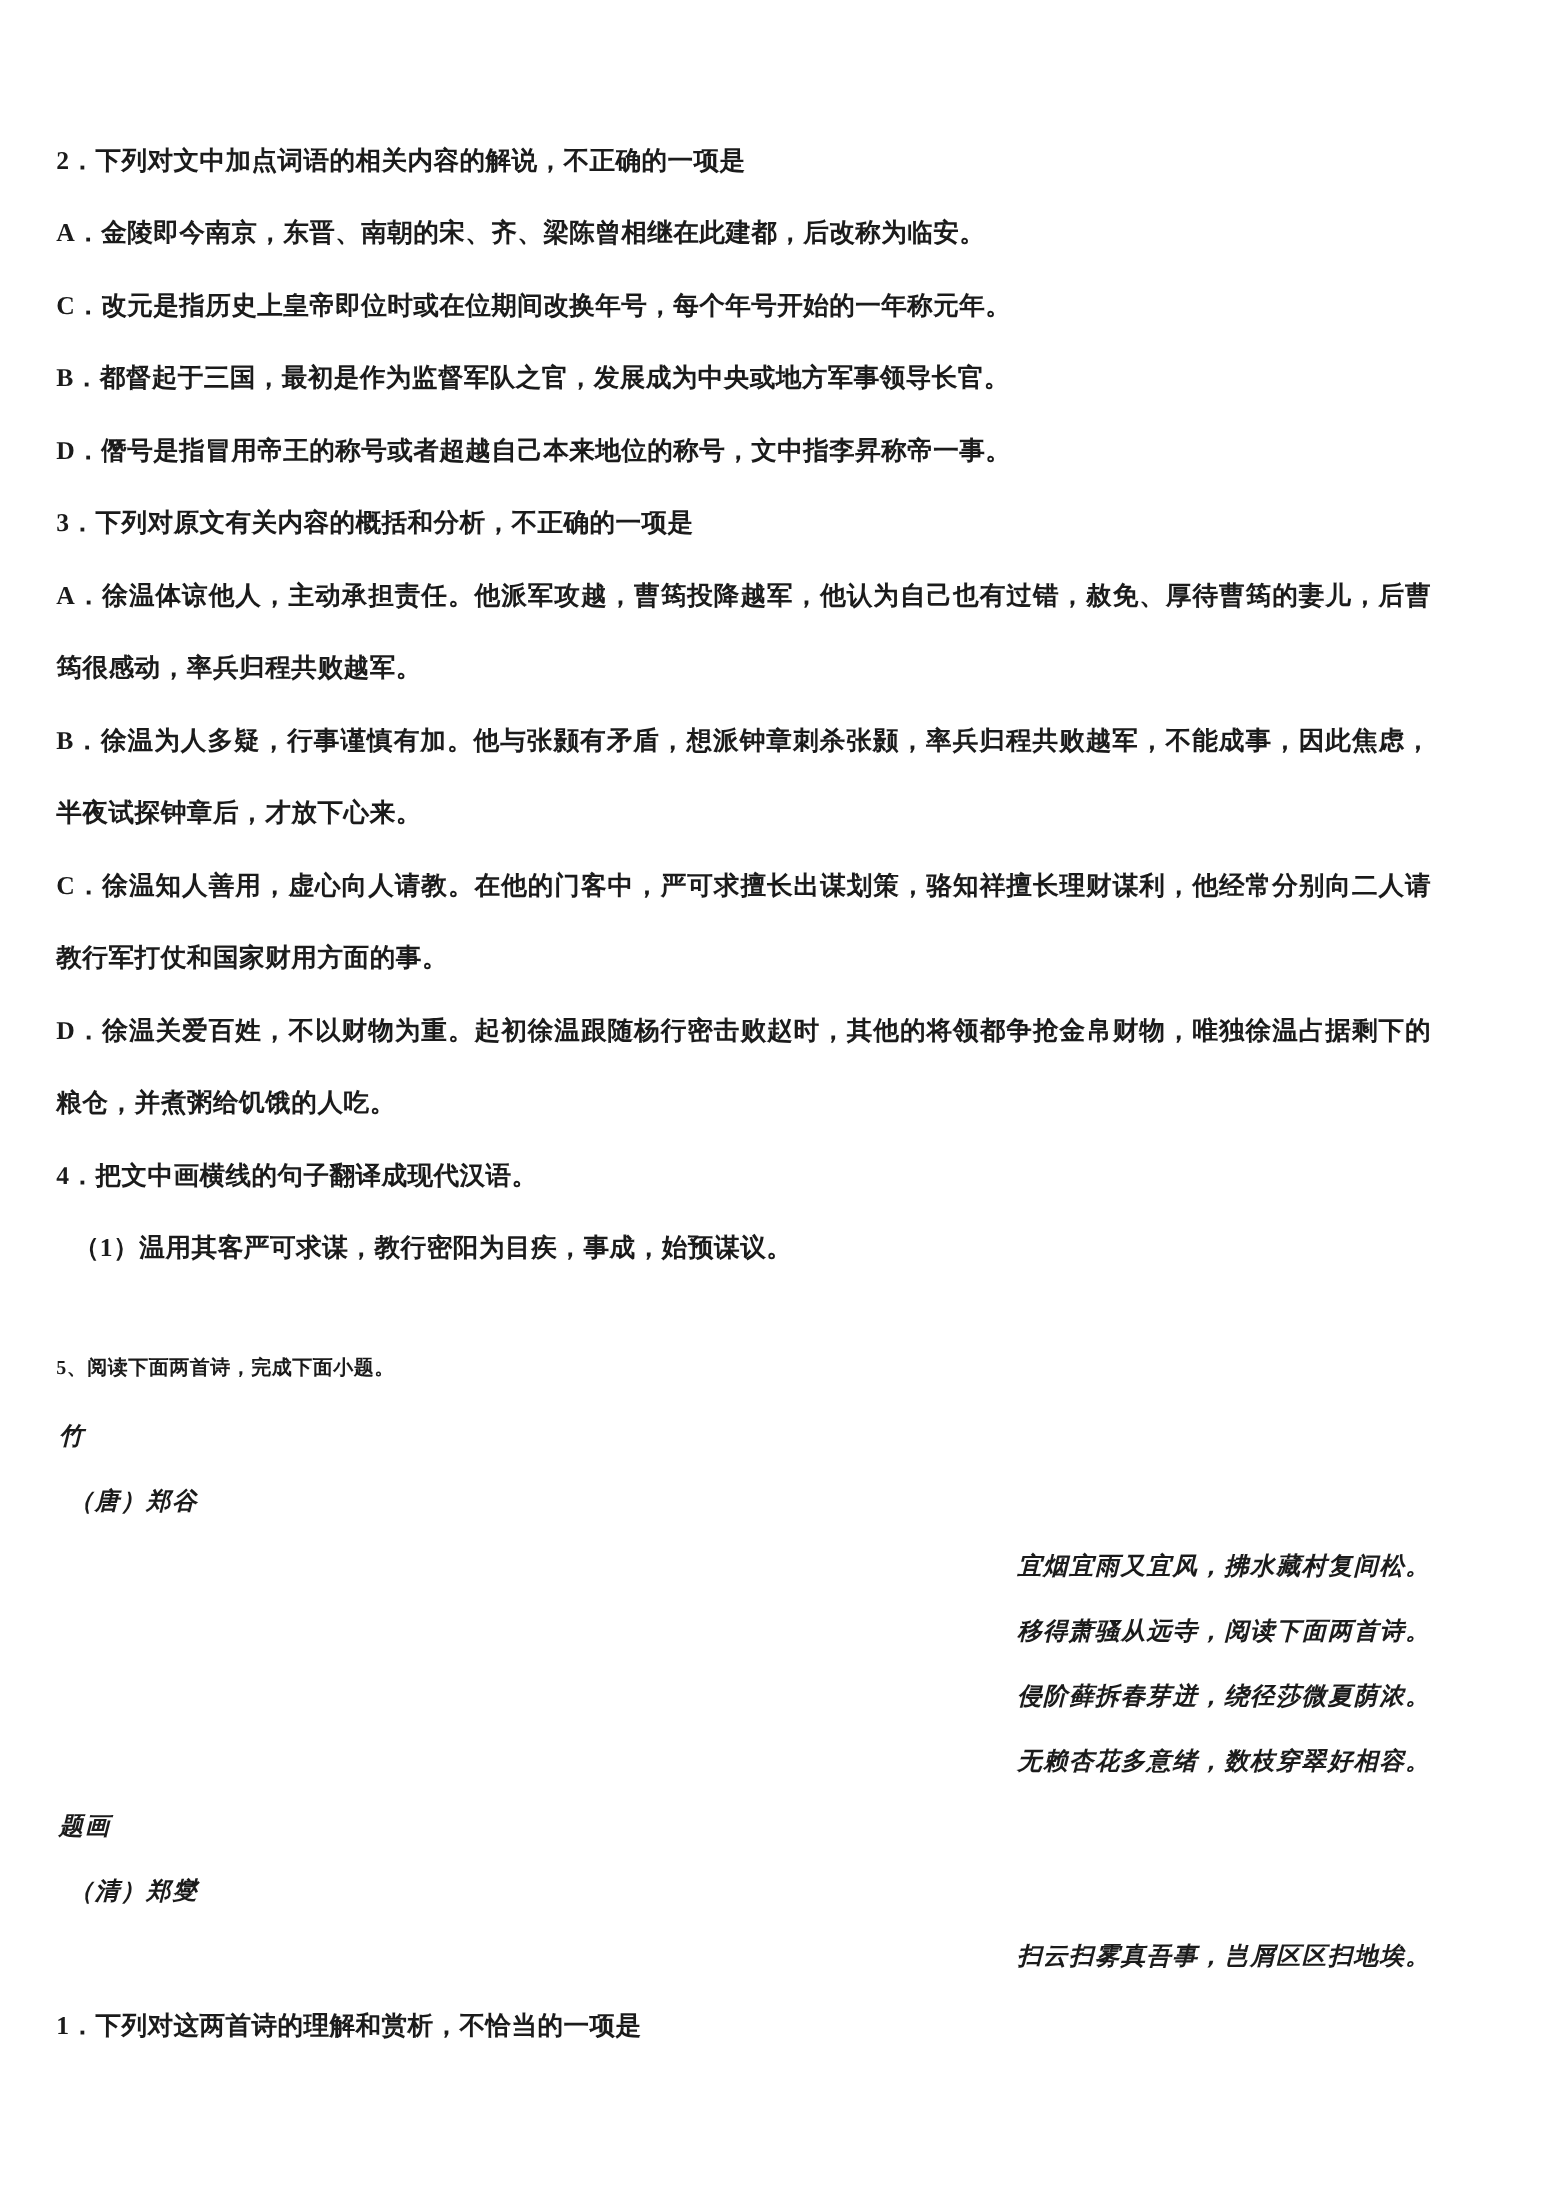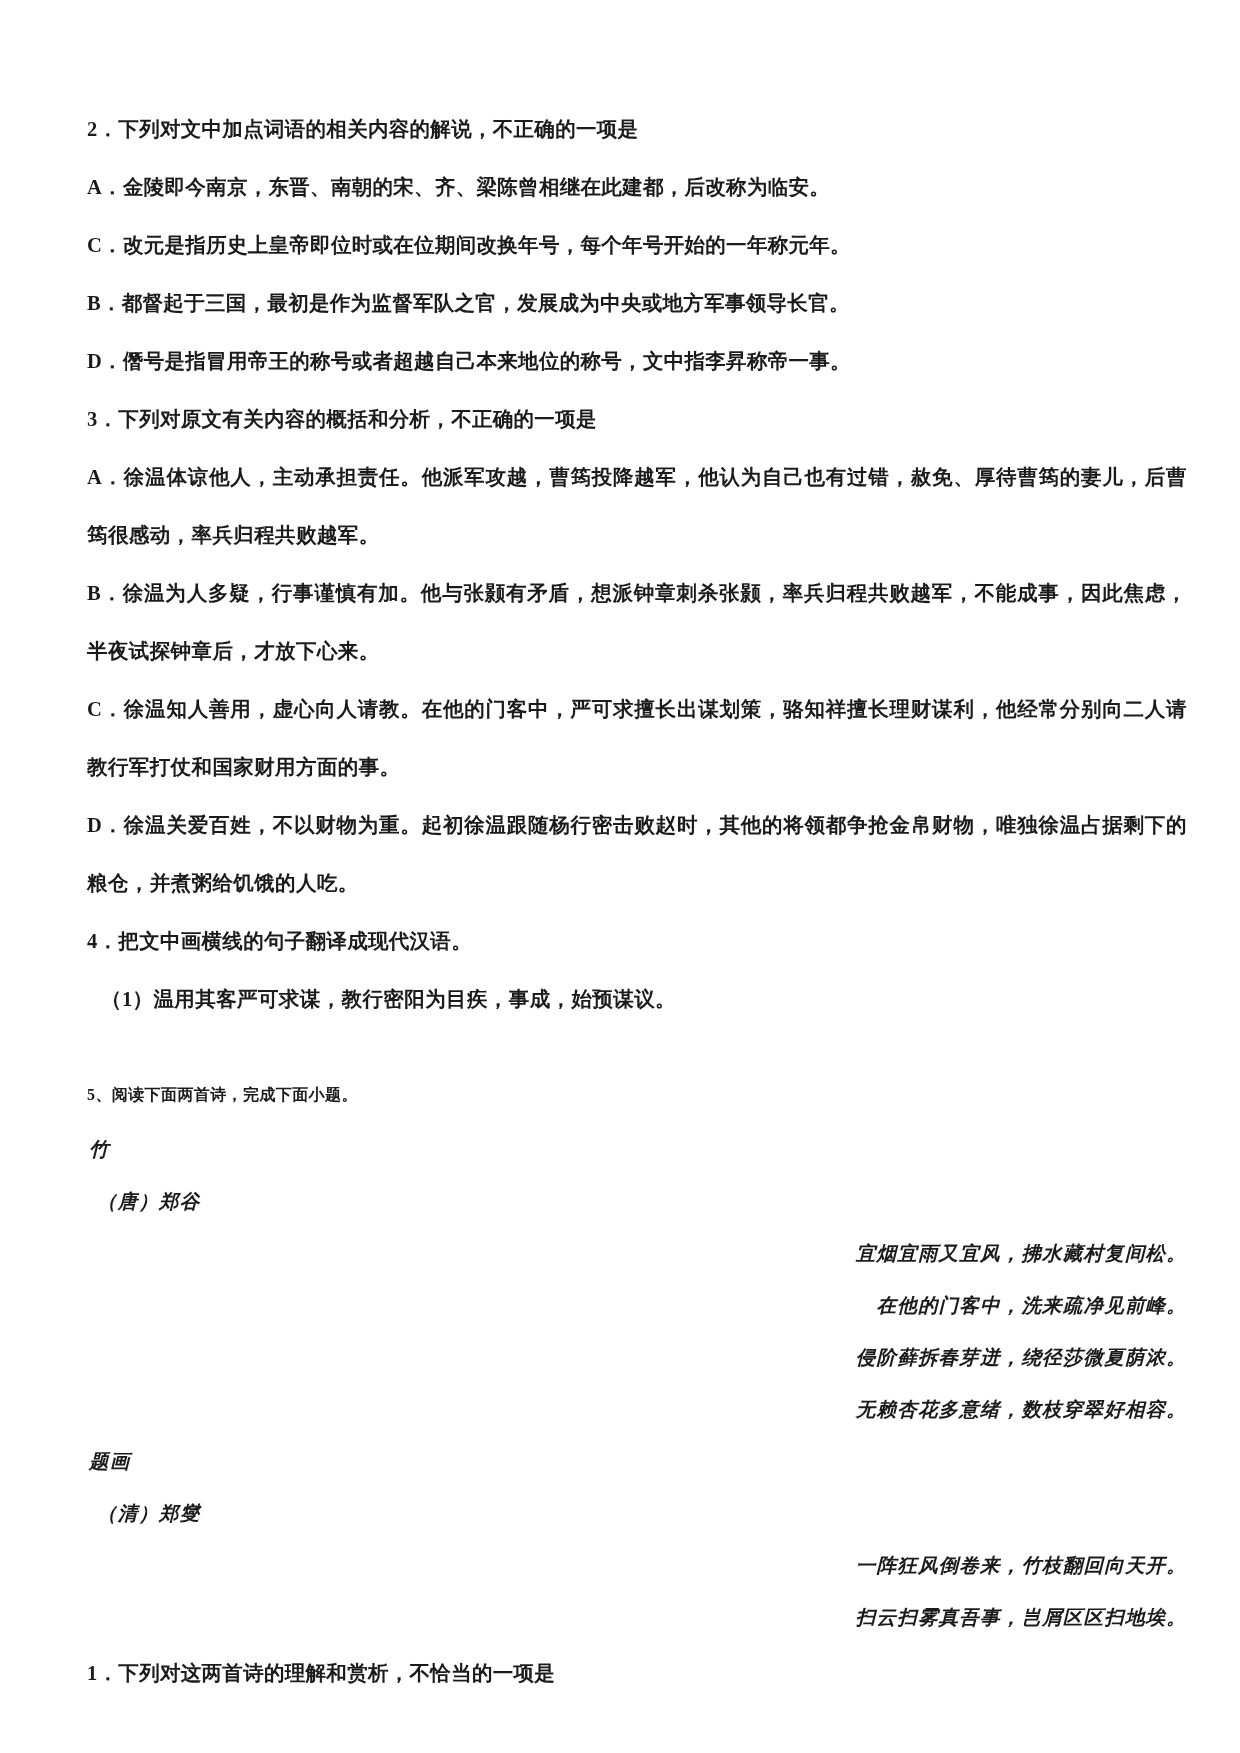--- a/index.html
+++ b/index.html
@@ -13,21 +13,21 @@
     font-family: "Liberation Serif", "DejaVu Serif", serif;
     color: #1a1a1a;
     -webkit-font-smoothing: antialiased;
   }
   .page {
     position: relative;
     width: 1240px;
     height: 1753px;
     background: #ffffff;
     box-sizing: border-box;
-    padding: 100px 48px 40px 87px;
+    padding: 100px 48px 40px 45px;
     overflow: hidden;
   }
   .content {
     width: 1100px;
   }
   
   p {
     margin: 0;
     padding: 0;
   }
@@ -107,25 +107,24 @@
     <p class="line stem">4．把文中画横线的句子翻译成现代汉语。</p>
     <p class="line trans">（1）温用其客严可求谋，教行密阳为目疾，事成，始预谋议。</p>
 
     <div class="spacer-block"></div>
 
     <p class="line sec-head">5、阅读下面两首诗，完成下面小题。</p>
 
     <p class="poem poem-title">竹</p>
     <p class="poem poem-author">（唐）郑谷</p>
     <p class="poem poem-verse">宜烟宜雨又宜风，拂水藏村复间松。</p>
-    <p class="poem poem-verse">在他的门客中，洗来疏净见前峰。</p>
+    <p class="poem poem-verse">移得萧骚从远寺，阅读下面两首诗。</p>
     <p class="poem poem-verse">侵阶藓拆春芽迸，绕径莎微夏荫浓。</p>
     <p class="poem poem-verse">无赖杏花多意绪，数枝穿翠好相容。</p>
 
     <p class="poem poem-title">题画</p>
     <p class="poem poem-author">（清）郑燮</p>
-    <p class="poem poem-verse">一阵狂风倒卷来，竹枝翻回向天开。</p>
     <p class="poem poem-verse">扫云扫雾真吾事，岂屑区区扫地埃。</p>
 
     <p class="line stem">1．下列对这两首诗的理解和赏析，不恰当的一项是</p>
 
   </div>
 </div>
 
 </body></html>

